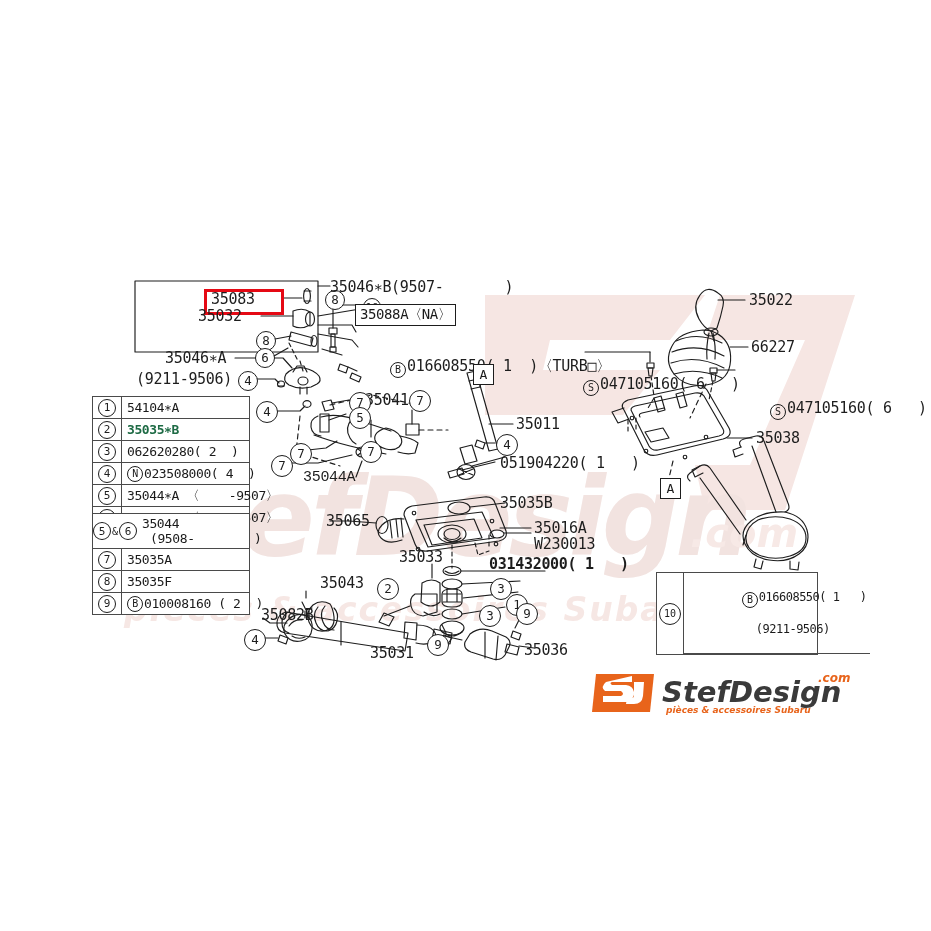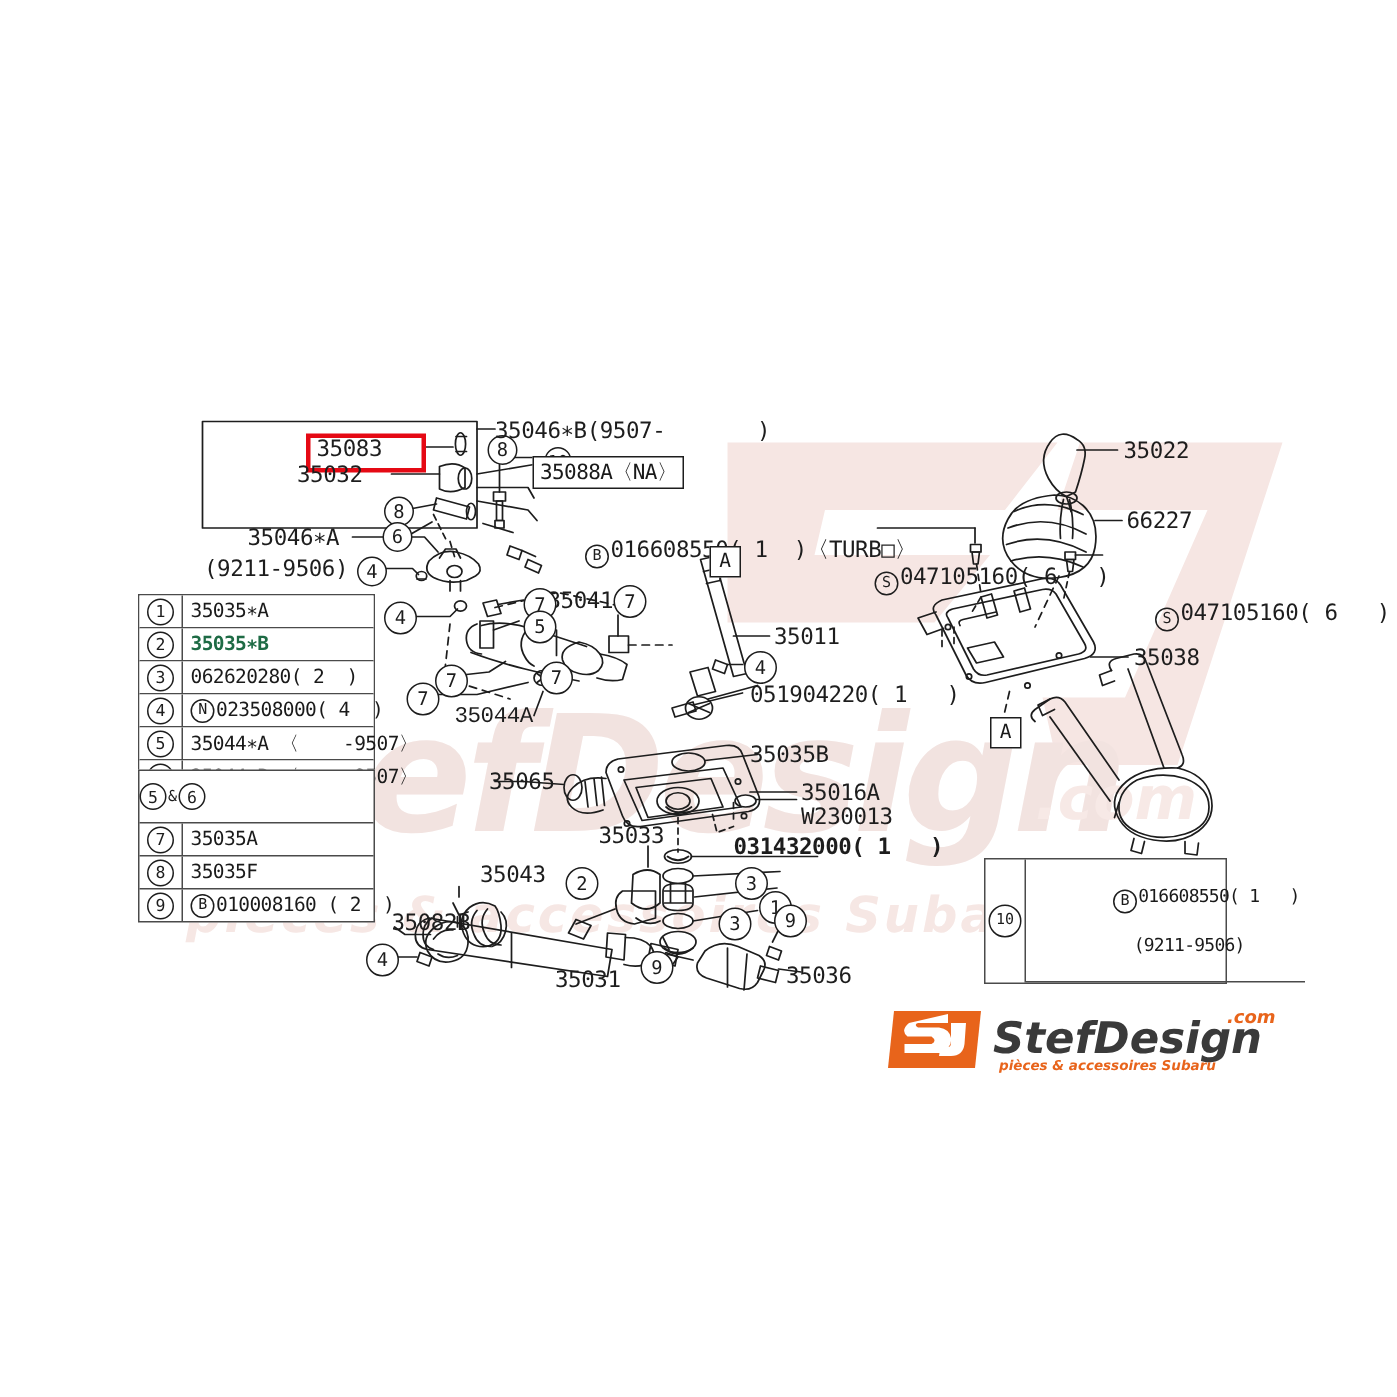--- a/index.html
+++ b/index.html
@@ -397,21 +397,21 @@
   <div class="circ c20" style="left:506px;top:594px;">1</div>
   <div class="circ c20" style="left:516px;top:603px;">9</div>
   <div class="circ c20" style="left:427px;top:634px;">9</div>
   <div class="circ c20" style="left:244px;top:629px;">4</div>
 
   <div id="legend">
     <div class="row">
       <div class="nm">
         <span class="circ c16" style="position:relative;left:0;top:0;">1</span>
       </div>
-      <div class="tx">35035∗A</div>
+      <div class="tx">54104∗A</div>
     </div>
     <div class="row">
       <div class="nm">
         <span class="circ c16" style="position:relative;left:0;top:0;">2</span>
       </div>
       <div class="tx green">35035∗B</div>
     </div>
     <div class="row">
       <div class="nm">
         <span class="circ c16" style="position:relative;left:0;top:0;">3</span>
@@ -439,20 +439,24 @@
       <div class="tx">35044∗B 〈    -9507〉</div>
     </div>
   </div>
 
   <div id="legend2" style="position:absolute;left:92px;top:513px;width:158px;background:#fff;border:1.3px solid #4a4a4a;box-sizing:border-box;">
     <div style="display:flex;border-bottom:1.1px solid #4a4a4a;min-height:34px;">
       <div style="width:44px;min-width:44px;display:flex;align-items:center;justify-content:center;gap:1px;">
         <span class="circ c16" style="position:relative;left:0;top:0;">5</span>
         <span style="font-size:10px;">&amp;</span>
         <span class="circ c16" style="position:relative;left:0;top:0;">6</span>
+      </div>
+      <div style="flex:1;display:flex;flex-direction:column;justify-content:center;padding-left:5px;font-size:13px;line-height:15px;white-space:pre;letter-spacing:-0.4px;">
+        <span>35044</span>
+        <span style="padding-left:8px;">(9508-        )</span>
       </div>
     </div>
     <div class="row" style="display:flex;border-bottom:1.1px solid #4a4a4a;min-height:21px;">
       <div class="nm" style="width:28px;min-width:28px;display:flex;align-items:center;justify-content:center;border-right:1.1px solid #4a4a4a;">
         <span class="circ c16" style="position:relative;left:0;top:0;">7</span>
       </div>
       <div class="tx" style="flex:1;display:flex;align-items:center;padding-left:5px;font-size:13px;letter-spacing:-0.4px;white-space:pre;">35035A</div>
     </div>
     <div class="row" style="display:flex;border-bottom:1.1px solid #4a4a4a;min-height:21px;">
       <div class="nm" style="width:28px;min-width:28px;display:flex;align-items:center;justify-content:center;border-right:1.1px solid #4a4a4a;">

